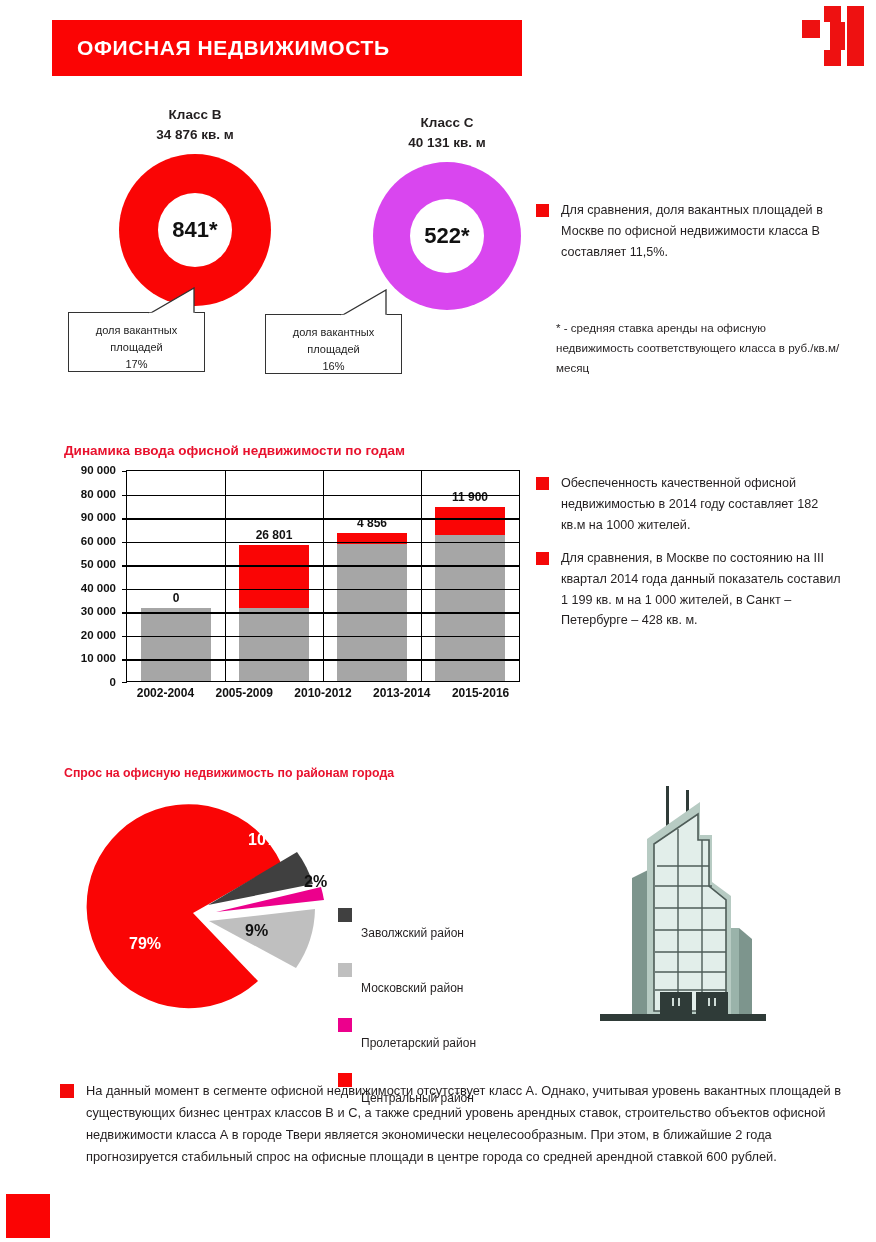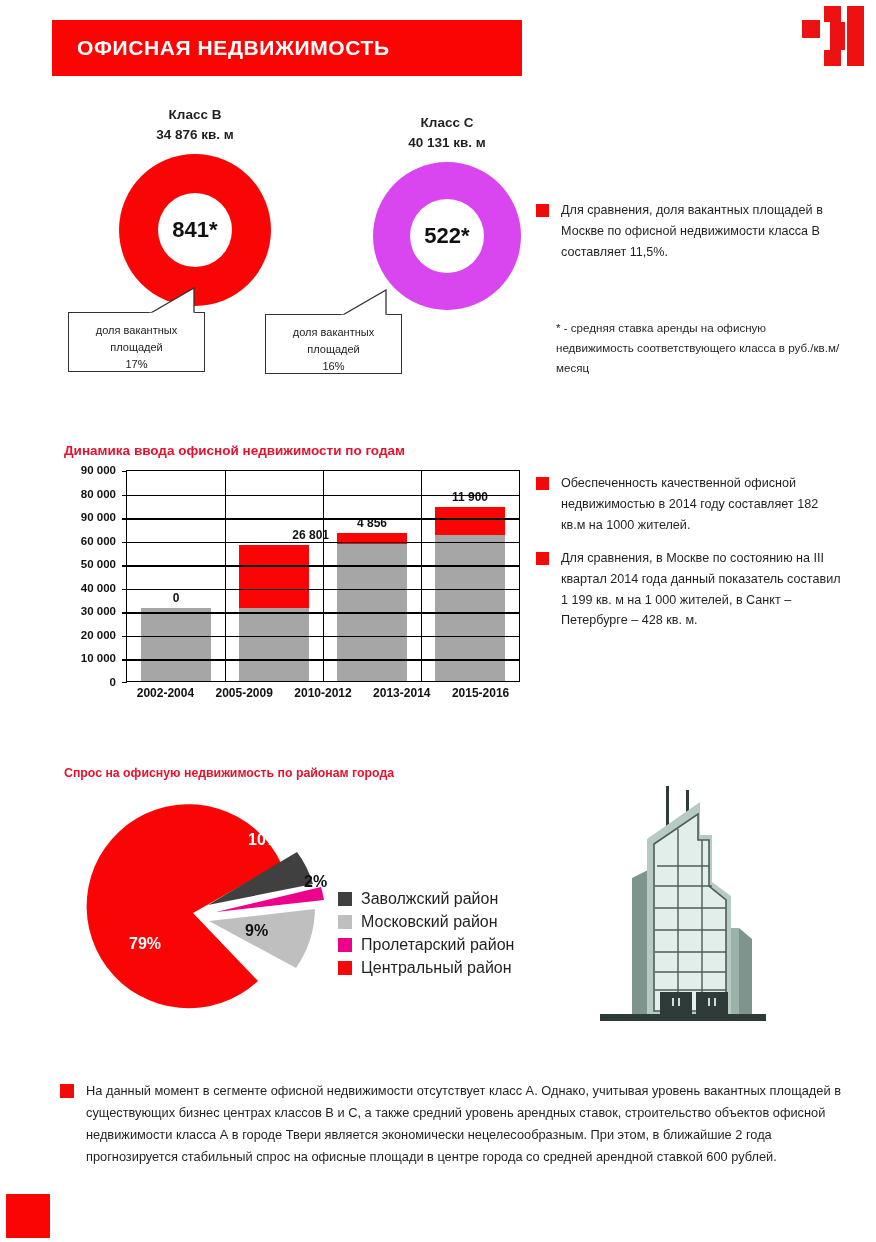--- a/index.html
+++ b/index.html
@@ -81,21 +81,21 @@
     text-align:center; font-size:12px; font-weight:bold; color:#111; white-space:nowrap;
   }
   .bc-xlabels { position:absolute; left:66px; right:0; top:216px; display:flex; }
   .bc-xlabels span { flex:1; text-align:center; font-size:12px; font-weight:bold; color:#111; }
 
   
   #pie-chart { position:absolute; left:85px; top:795px; width:430px; height:215px; }
   .pie-legend { position:absolute; left:253px; top:95px; }
   .pie-legend .row { display:flex; align-items:center; gap:9px; margin-bottom:5px; }
   .pie-legend .sw { width:14px; height:14px; flex:0 0 14px; }
-  .pie-legend .lb { font-size:16px; color:#231f20; }
+  .pie-legend .lb { font-size:12px; color:#231f20;margin-top:36px; }
   .pie-val { position:absolute; font-size:16px; font-weight:bold; white-space:nowrap; }
 
   
   #building { position:absolute; left:600px; top:782px; width:262px; height:258px; }
 
   
   .footer-sq { position:absolute; left:6px; top:1194px; width:44px; height:44px; background:#fb0404; }
 </style>
 </head>
 <body>
@@ -183,21 +183,21 @@
             <div class="bc-red" style="height: 0px;"></div>
             <div class="bc-gray" style="height: 73.0222px;"></div>
           </div>
           <div class="bc-lab" style="bottom: 76.0222px;">0</div>
         </div>
         <div class="bc-col">
           <div class="bc-stack">
             <div class="bc-red" style="height: 63.1312px;"></div>
             <div class="bc-gray" style="height: 73.0222px;"></div>
           </div>
-          <div class="bc-lab" style="bottom: 139.153px; text-align: right;">26 801</div>
+          <div class="bc-lab" style="bottom: 139.153px;">26 801</div>
           <div class="bc-vline" style="left: 0px;"></div>
         </div>
         <div class="bc-col">
           <div class="bc-stack">
             <div class="bc-red" style="height: 11.4386px;"></div>
             <div class="bc-gray" style="height: 136.622px;"></div>
           </div>
           <div class="bc-lab" style="bottom: 151.061px;">4 856</div>
           <div class="bc-vline" style="left: 0px;"></div>
         </div>

